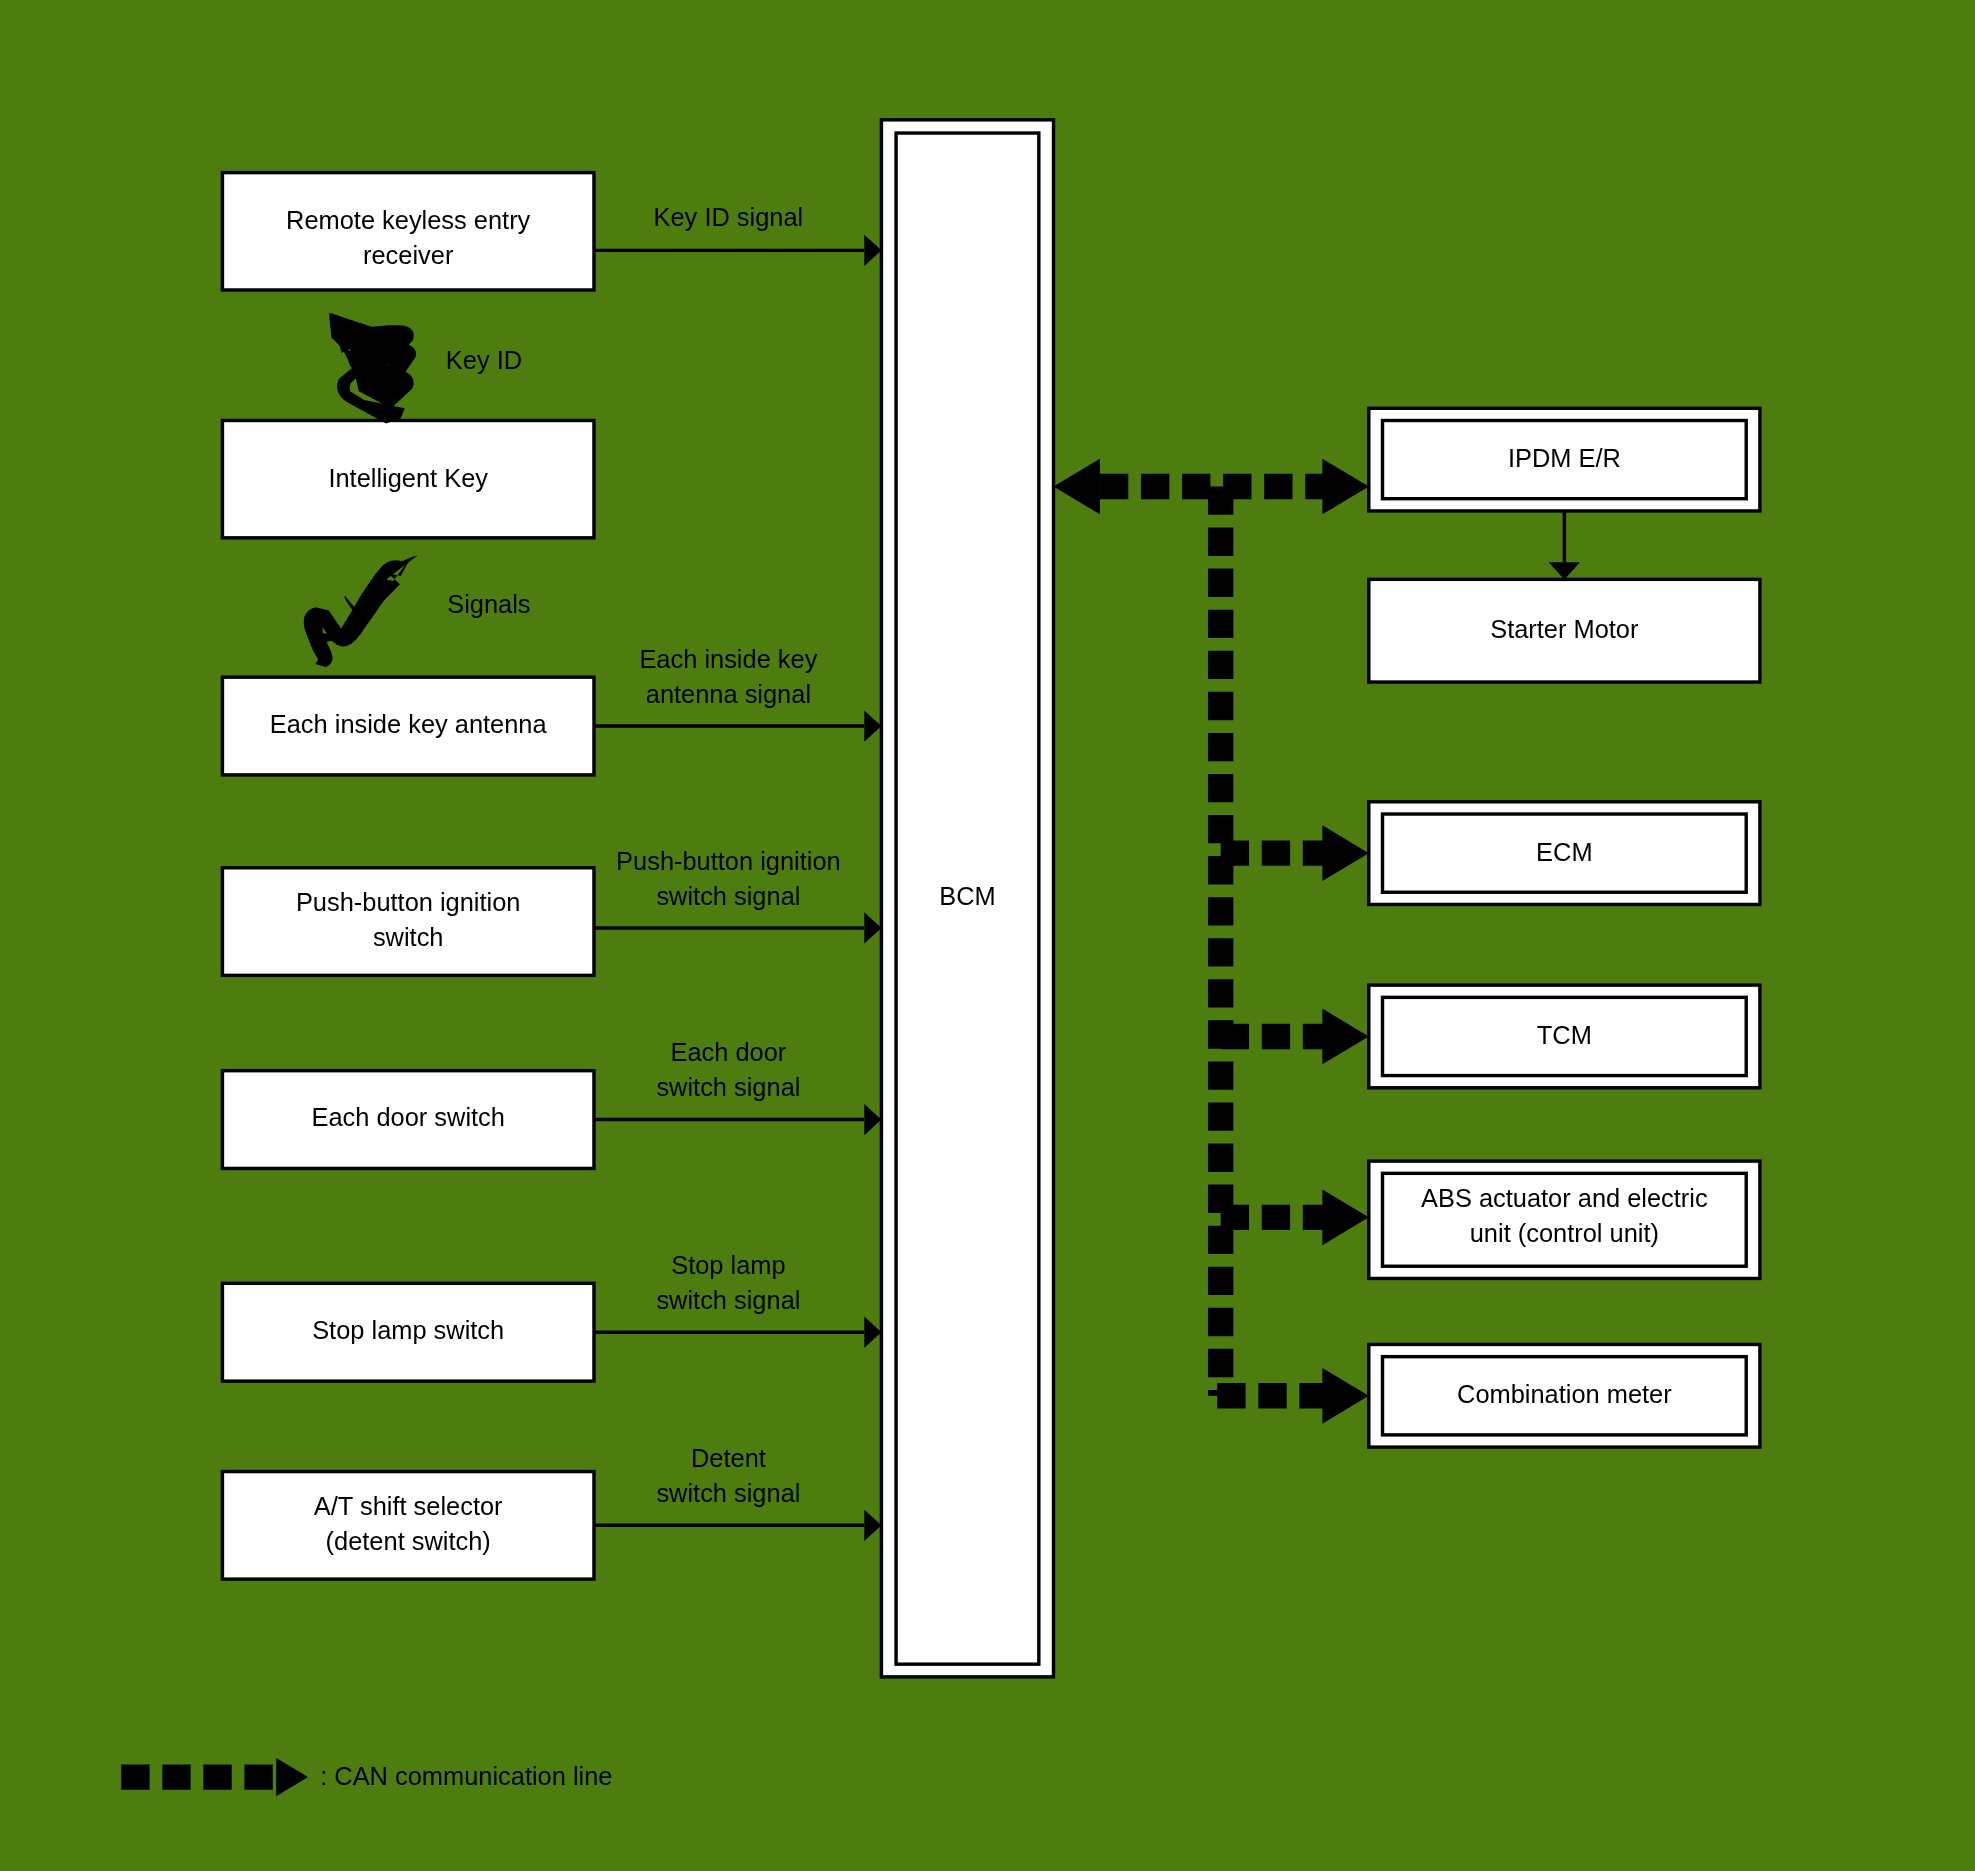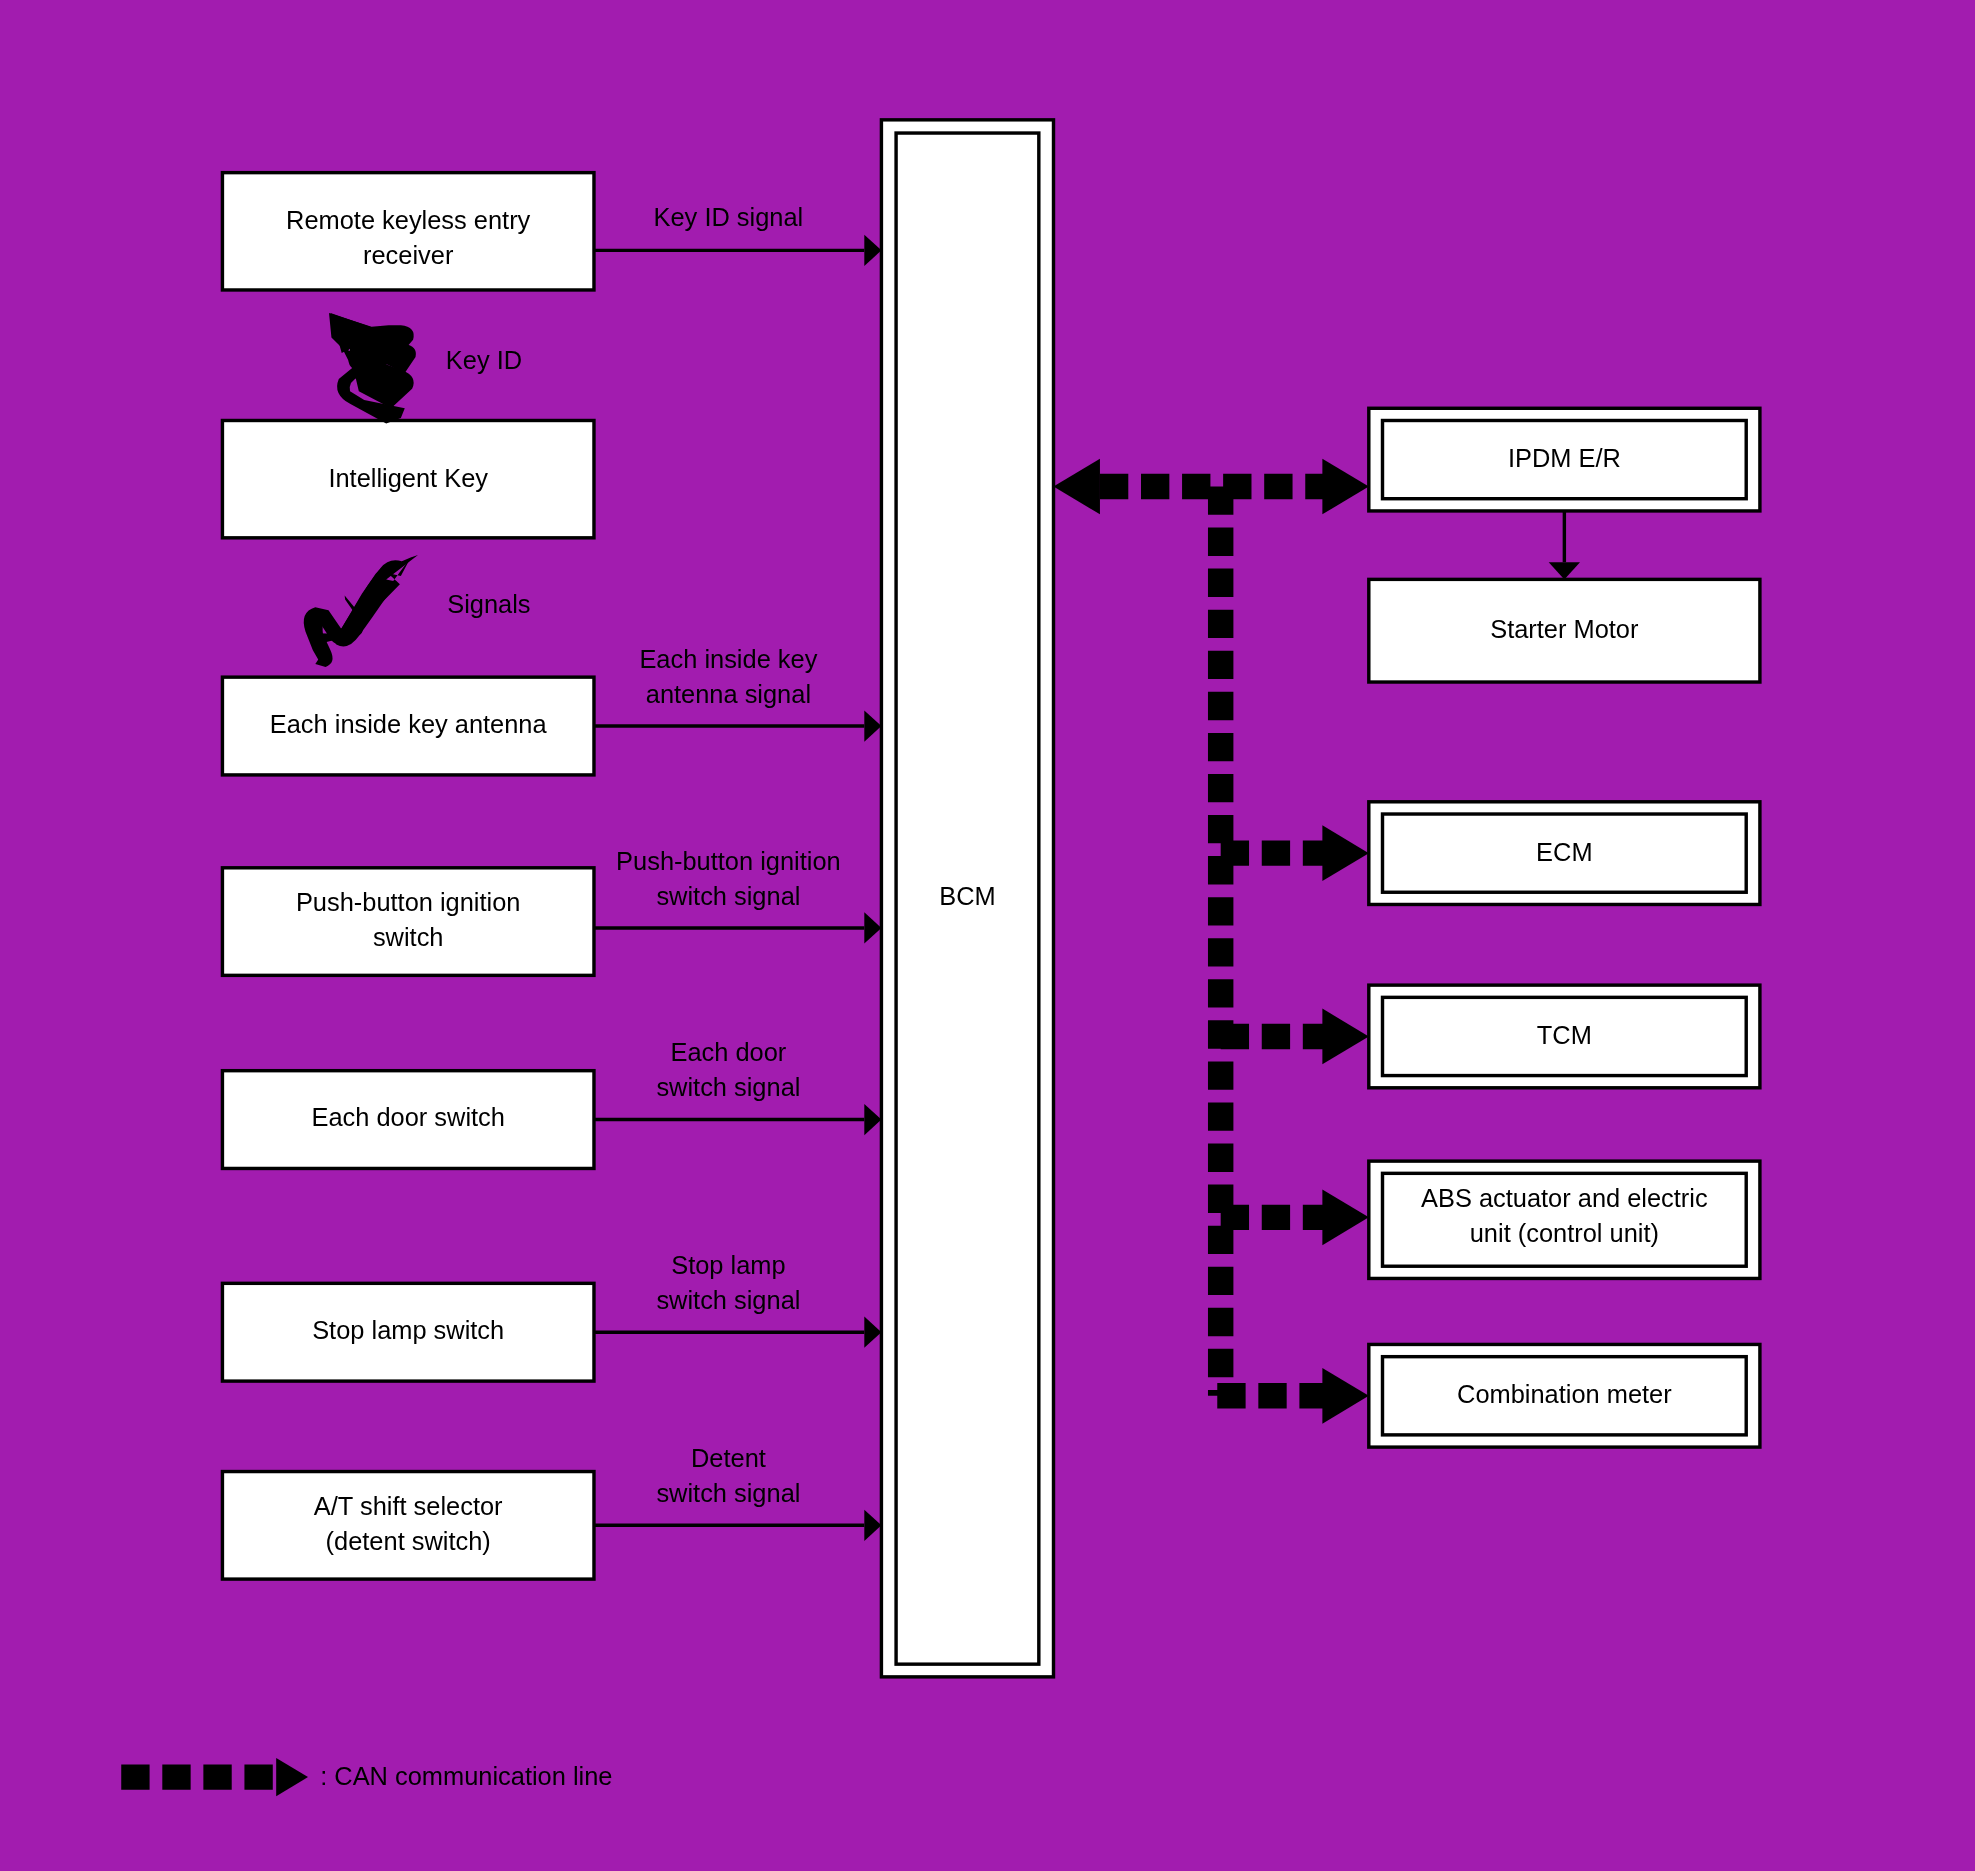--- a/index.html
+++ b/index.html
@@ -11,21 +11,21 @@
     width: 1975px;
     height: 1872px;
     font-family: "Liberation Sans", sans-serif;
     color: #000000;
     overflow: hidden;
   }
   #diagram-root {
     position: relative;
     width: 1975px;
     height: 1872px;
-    background: #a21caf;
+    background: #4d7c0f;
   }
   svg.canvas {
     position: absolute;
     top: 0;
     left: 0;
     width: 1975px;
     height: 1872px;
   }
   .box-stroke {
     fill: #ffffff;

